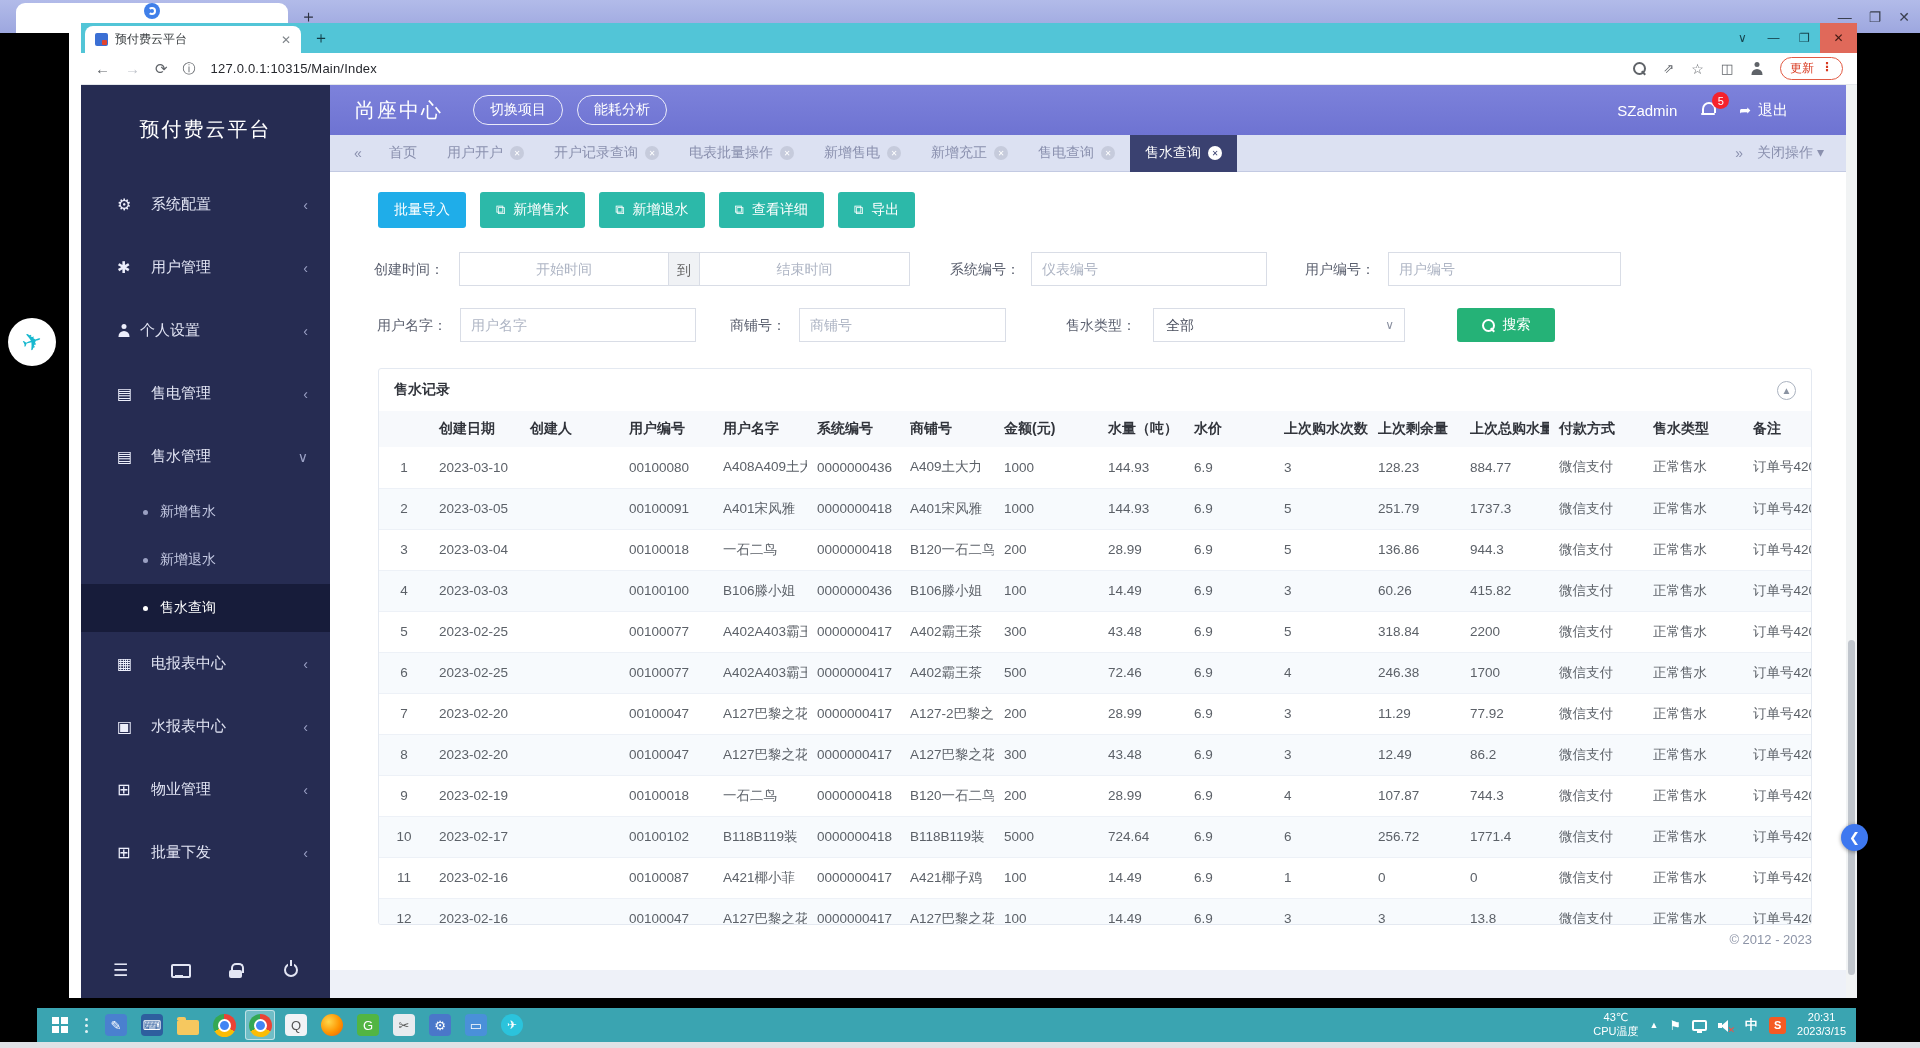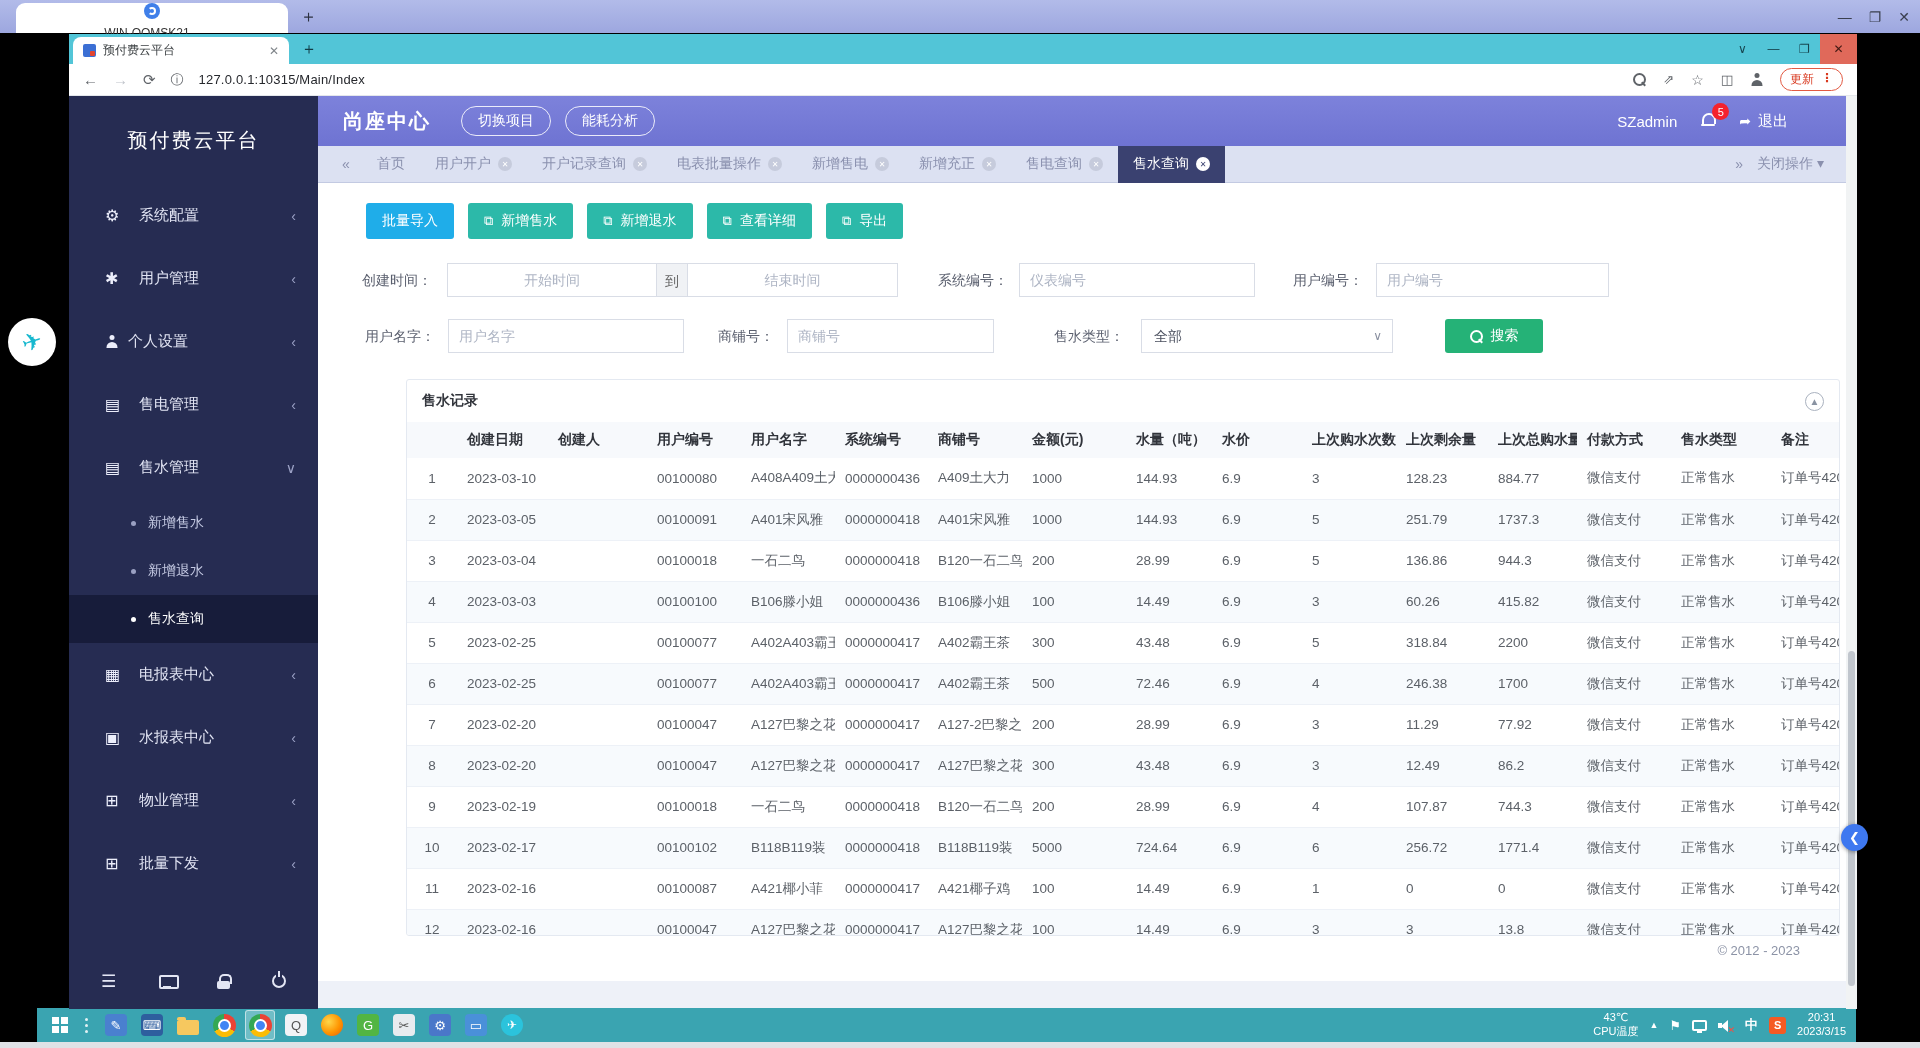--- a/index.html
+++ b/index.html
@@ -44,21 +44,21 @@
   .i-net::after{content:"";position:absolute;bottom:-4px;left:3px;width:5px;height:2px;background:#fff;}
   .i-vol{position:relative;width:16px;height:13px;display:inline-block;}
   .i-vol::before{content:"";position:absolute;left:0;top:4px;width:4px;height:5px;background:#fff;}
   .i-vol::after{content:"";position:absolute;left:3px;top:1px;border-top:6px solid transparent;border-bottom:6px solid transparent;border-right:7px solid #fff;}
   .mute-x{position:absolute;right:-1px;bottom:-3px;color:#ff4a3d;font-size:9px;font-weight:bold;}
   .ime{font-size:13px;font-weight:bold;}
   .sogou{width:17px;height:17px;border-radius:3px;background:#f55a23;color:#fff;font-weight:bold;font-size:11px;display:flex;align-items:center;justify-content:center;}
   .host-strip{position:absolute;left:0;top:1042px;width:1920px;height:6px;background:#dfe2e6;}
 
   
-  .browser{position:absolute;left:69px;top:34px;width:1788px;height:975px;background:#fff;}
+  .browser{position:absolute;left:69px;top:23px;width:1788px;height:975px;background:#fff;padding-left:12px;}
   .b-titlebar{position:relative;height:30px;background:#52c5d7;}
   .b-tab{position:absolute;left:4px;top:3px;width:216px;height:27px;background:#fff;border-radius:8px 8px 0 0;display:flex;align-items:center;gap:7px;padding:0 10px;}
   .favicon{width:13px;height:13px;background:#3b6fd4;border-radius:2px;position:relative;flex:none;}
   .favicon::after{content:"";position:absolute;right:1px;bottom:1px;width:5px;height:5px;background:#e2442f;border-radius:1px;}
   .b-tab-title{font-size:12px;color:#3c4043;white-space:nowrap;overflow:hidden;flex:1;}
   .b-tab-close{color:#80868b;font-size:12px;}
   .b-newtab{position:absolute;left:232px;top:0;height:30px;display:flex;align-items:center;color:#123c46;font-size:16px;}
   .b-ctrls{position:absolute;right:0;top:0;height:30px;display:flex;}
   .b-ctrls span{width:31px;height:30px;display:flex;align-items:center;justify-content:center;color:#17454f;font-size:12px;}
   .b-ctrls .bc-close{width:37px;background:#e0695a;color:#401812;font-weight:bold;}
@@ -98,21 +98,21 @@
   .i-monitor{width:16px;height:13px;position:relative;display:inline-block;}
   .i-monitor::before{content:"";position:absolute;top:0;left:0;width:16px;height:10px;border:2px solid currentColor;border-radius:2px;}
   .i-monitor::after{content:"";position:absolute;bottom:0;left:4px;width:8px;height:2px;background:currentColor;}
   .i-lock{width:13px;height:15px;position:relative;display:inline-block;}
   .i-lock::before{content:"";position:absolute;top:0;left:2px;width:9px;height:8px;border:2px solid currentColor;border-bottom:none;border-radius:5px 5px 0 0;}
   .i-lock::after{content:"";position:absolute;bottom:0;left:0;width:13px;height:8px;background:currentColor;border-radius:2px;}
   .i-power{width:14px;height:14px;border:2px solid currentColor;border-radius:50%;position:relative;display:inline-block;}
   .i-power::before{content:"";position:absolute;top:-5px;left:50%;transform:translateX(-50%);width:2px;height:6px;background:currentColor;box-shadow:0 0 0 2px #262c52;}
 
   .app-header{position:absolute;left:249px;top:0;right:11px;height:50px;background:linear-gradient(180deg,#7d82db,#6e73d2);display:flex;align-items:center;padding-left:25px;color:#fff;z-index:4;}
-  .ah-title{font-size:20px;font-weight:700;letter-spacing:2px;margin-right:30px;}
+  .ah-title{font-size:20px;font-weight:400;letter-spacing:2px;margin-right:30px;}
   .pill{border:1px solid rgba(255,255,255,.85);border-radius:16px;padding:5px 16px;font-size:14px;margin-right:14px;}
   .ah-right{margin-left:auto;display:flex;align-items:center;gap:24px;padding-right:58px;}
   .ah-user{font-size:15px;}
   .bell-wrap{position:relative;}
   .i-bell{display:inline-block;width:14px;height:13px;position:relative;}
   .i-bell::before{content:"";position:absolute;left:1px;top:0;width:10px;height:9px;border:2px solid #fff;border-bottom:none;border-radius:7px 7px 0 0;}
   .i-bell::after{content:"";position:absolute;left:0;top:11px;width:14px;height:2px;background:#fff;border-radius:1px;}
   .badge{position:absolute;top:-9px;right:-14px;min-width:17px;height:17px;border-radius:9px;background:#f5222d;color:#fff;font-size:11px;display:flex;align-items:center;justify-content:center;padding:0 3px;}
   .logout{display:flex;align-items:center;gap:7px;font-size:15px;}
   .logout .lg-ico{font-size:14px;}
@@ -134,21 +134,21 @@
   .doc-ic{font-size:13px;}
   .f-label{position:absolute;font-size:14px;color:#5a5f6e;line-height:34px;white-space:nowrap;}
   .f-input{position:absolute;height:34px;border:1px solid #d9dde6;background:#fff;font-size:14px;color:#333;padding:0 10px;font-family:inherit;}
   .f-input::placeholder{color:#aeb5c4;}
   .f-input.center{text-align:center;}
   .to-box{position:absolute;height:34px;width:30px;background:#f0f2f5;border:1px solid #d9dde6;border-left:none;border-right:none;text-align:center;line-height:34px;font-size:14px;color:#666;}
   .f-select{position:absolute;height:34px;border:1px solid #d9dde6;background:#fff;font-size:14px;color:#4a4f5e;line-height:32px;padding:0 12px;}
   .f-select .chev{position:absolute;right:10px;color:#8a90a0;font-size:12px;}
   .search-btn{position:absolute;height:34px;border:none;border-radius:3px;background:#25b277;color:#fff;font-size:14px;display:flex;align-items:center;justify-content:center;gap:8px;font-family:inherit;}
 
-  .panel{position:absolute;left:48px;top:196px;width:1434px;height:557px;border:1px solid #e4e9f1;border-radius:3px;background:#fff;overflow:hidden;margin-left:40px;}
+  .panel{position:absolute;left:48px;top:196px;width:1434px;height:557px;border:1px solid #e4e9f1;border-radius:3px;background:#fff;overflow:hidden;}
   .p-head{height:42px;display:flex;align-items:center;justify-content:space-between;padding:0 15px;}
   .p-title{font-size:14px;color:#32353c;font-weight:600;}
   .collapse-ic{width:19px;height:19px;border:1.5px solid #aab2bf;border-radius:50%;color:#8a93a2;font-size:10px;display:flex;align-items:center;justify-content:center;}
   table.grid{width:100%;border-collapse:collapse;table-layout:fixed;}
   table.grid th{height:36px;background:#f7f9fc;font-size:14px;color:#31343b;text-align:left;padding:0 0 0 10px;white-space:nowrap;overflow:hidden;font-weight:bold;}
   table.grid td{height:41px;font-size:13.5px;color:#5c6168;padding:0 0 0 10px;white-space:nowrap;overflow:hidden;border-bottom:1px solid #edf1f7;}
   table.grid th:first-child,table.grid td:first-child{text-align:center;padding-left:0;}
   table.grid tbody tr:nth-child(even){background:#f7fafd;}
   .foot{position:absolute;left:48px;width:1434px;top:760px;text-align:right;font-size:13px;color:#8c93a6;}
 

